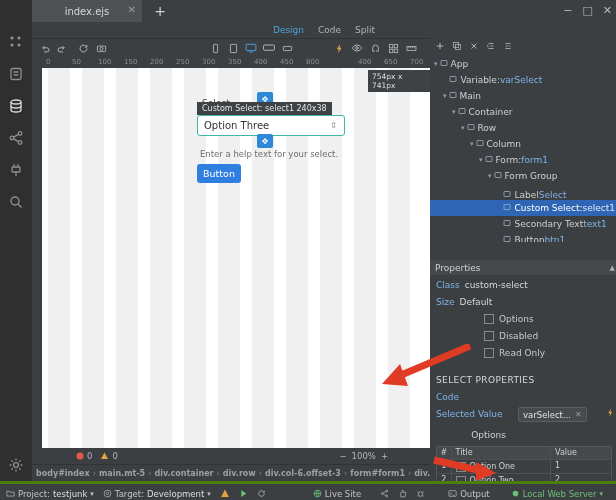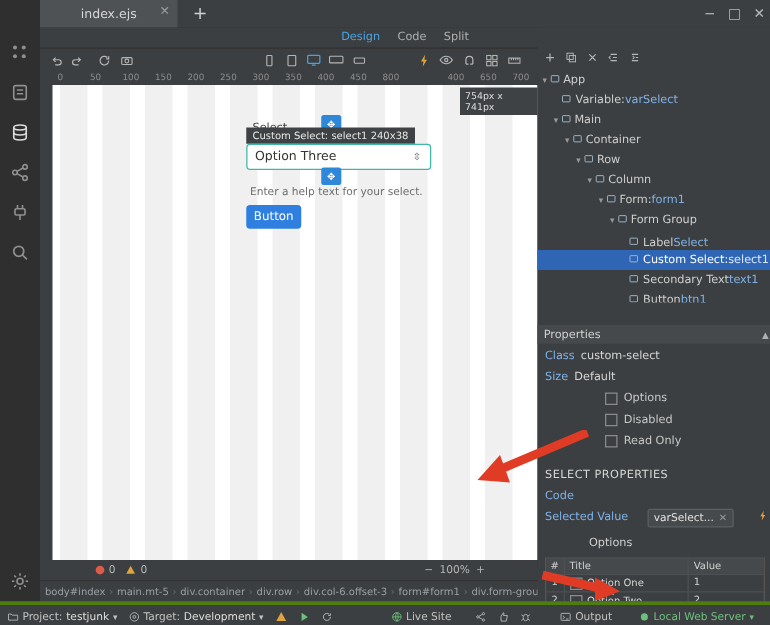--- a/index.html
+++ b/index.html
@@ -386,21 +386,21 @@
           </svg>
         <span>0</span>
       </span>
       <span style="position:absolute;right:42px;display:flex;align-items:center;gap:5px">
         <span>−</span>
         <span>100%</span>
         <span>+</span>
       </span>
     </div>
 
-    <div class="breadcrumb" id="crumbs" style="padding-left: 4px;">
+    <div class="breadcrumb" id="crumbs" style="padding-left: 4px; font-weight: bold;">
         <span class="seg">body#index</span>
         <span class="sep">›</span>
         <span class="seg">main.mt-5</span>
         <span class="sep">›</span>
         <span class="seg">div.container</span>
         <span class="sep">›</span>
         <span class="seg">div.row</span>
         <span class="sep">›</span>
         <span class="seg">div.col-6.offset-3</span>
         <span class="sep">›</span>

